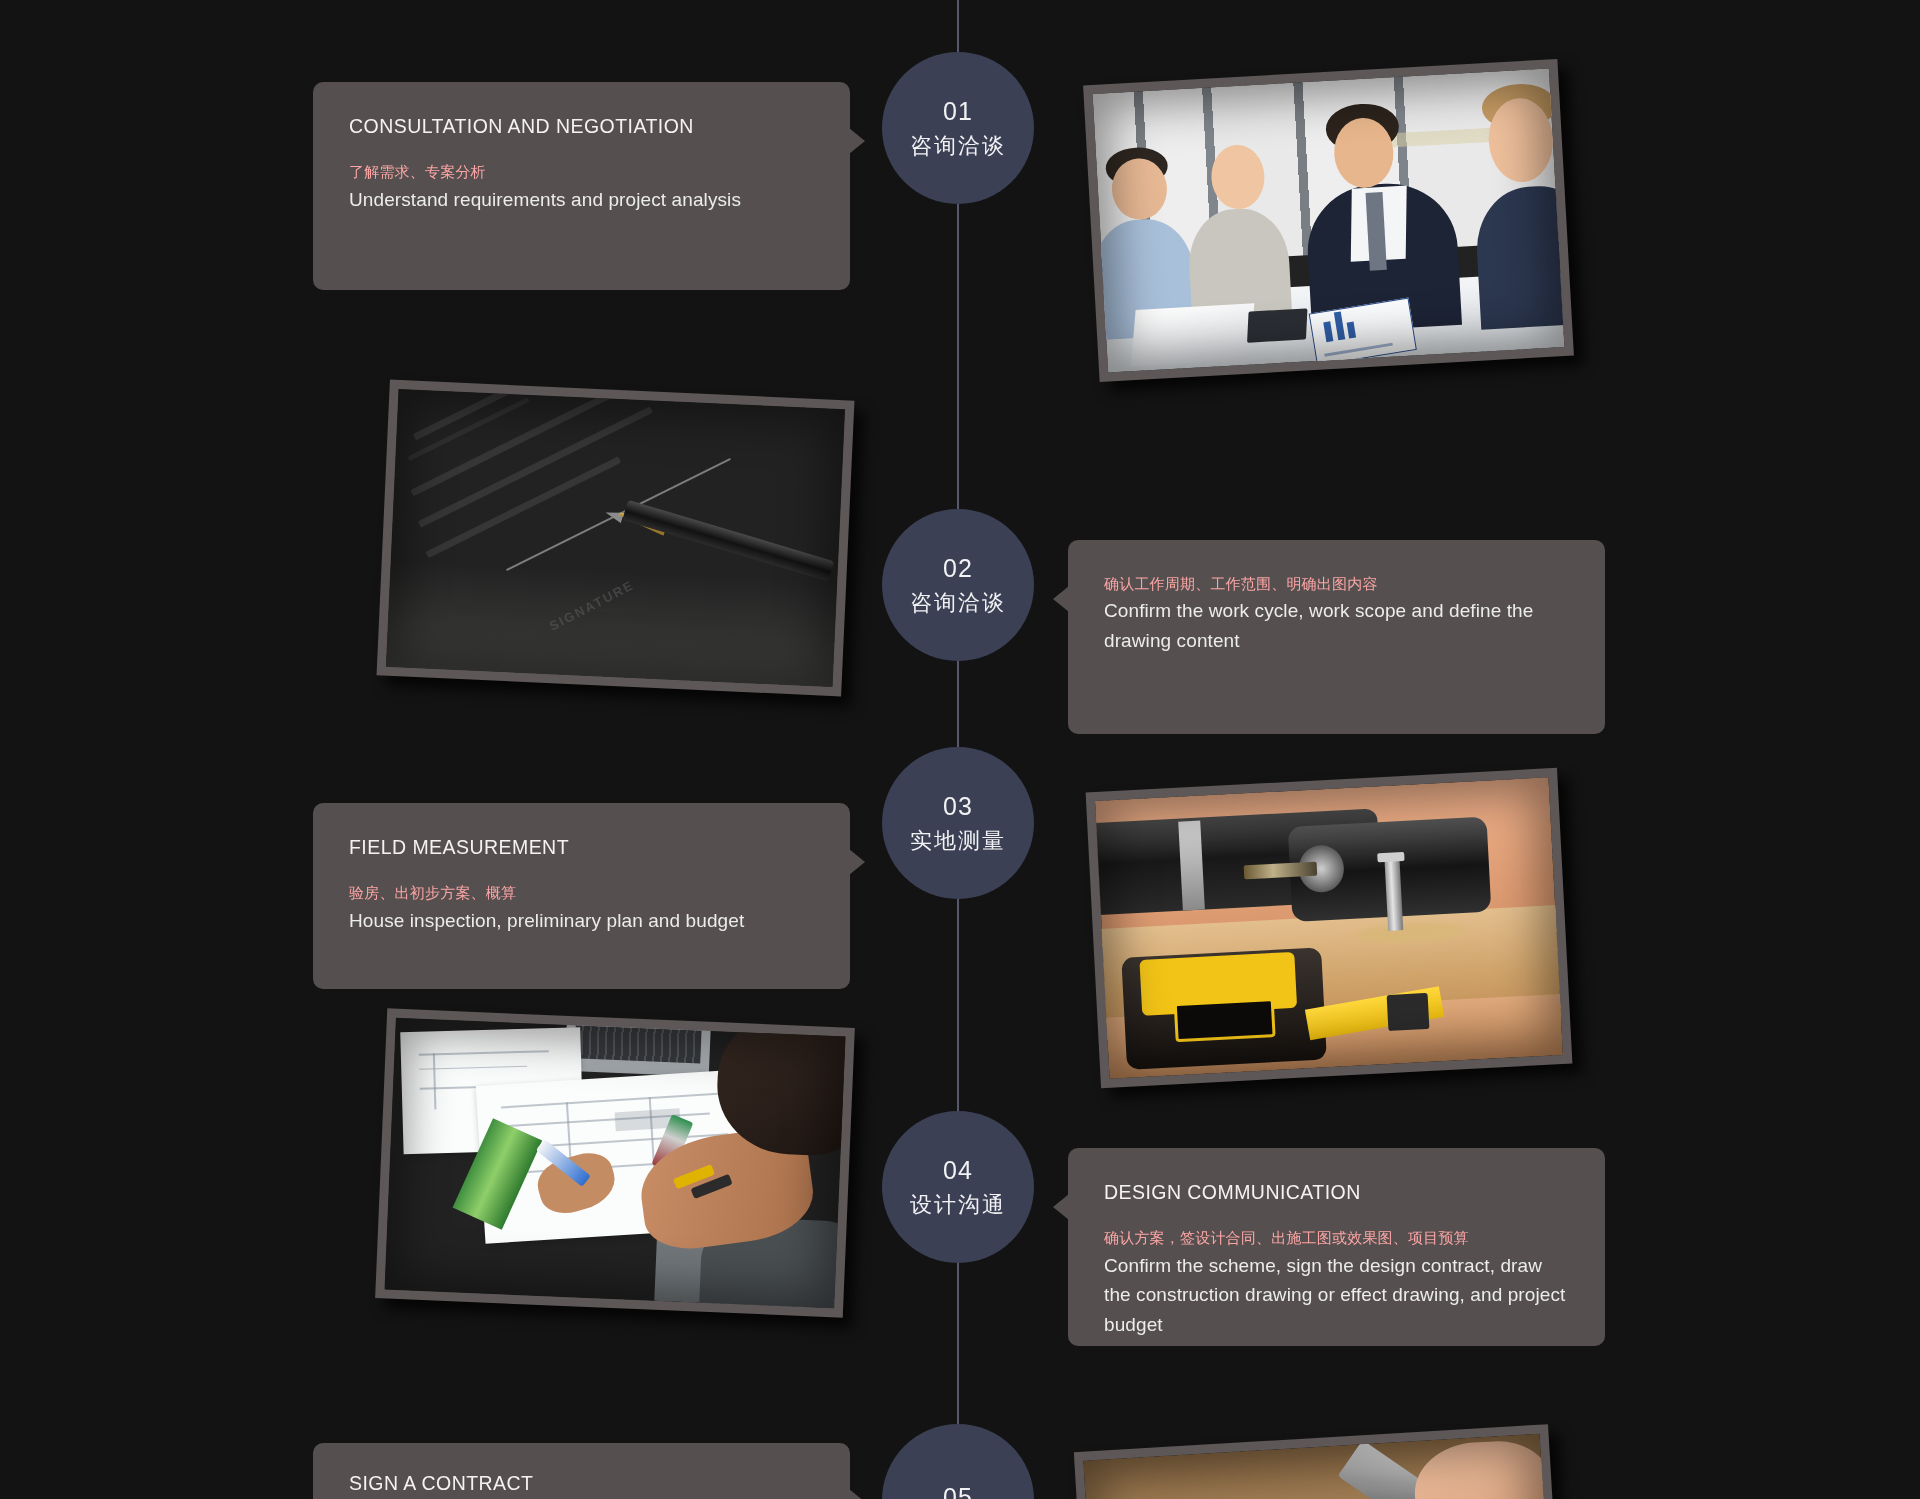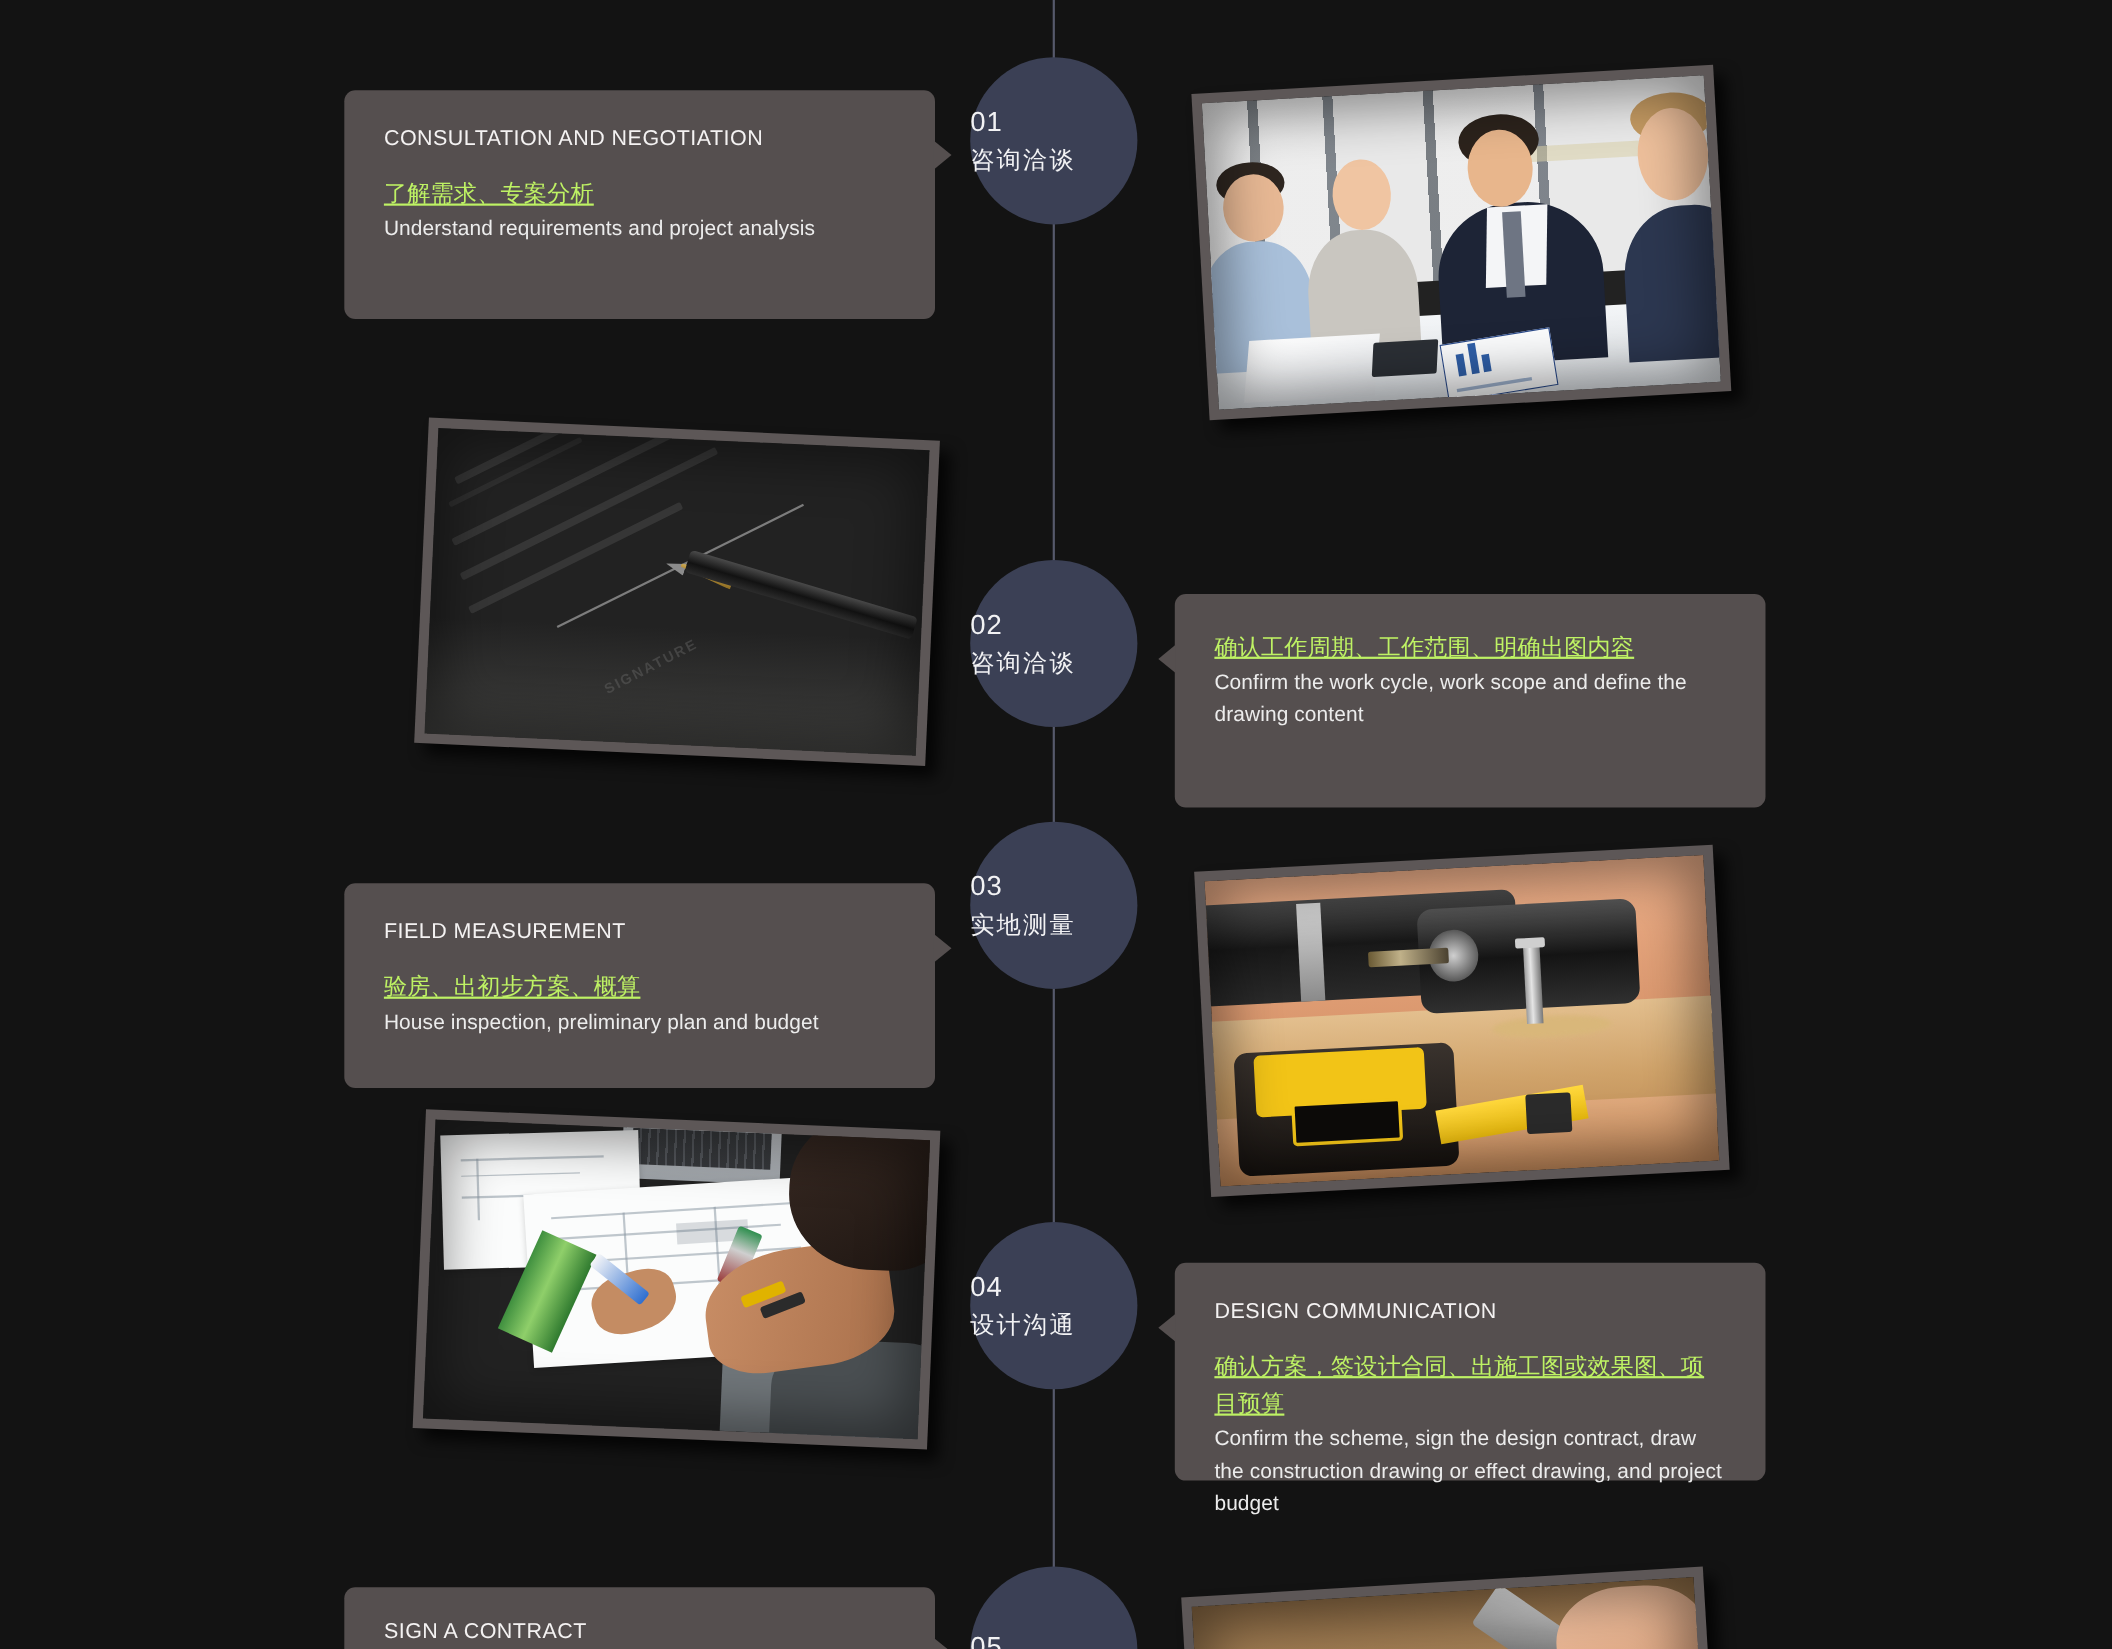--- a/index.html
+++ b/index.html
@@ -25,21 +25,21 @@
   }
 
   
   .node {
     position:absolute;
     width:152px; height:152px;
     border-radius:50%;
     background:#3b4055;
     display:flex;
     flex-direction:column;
-    align-items:flex-start;
+    align-items:center;
     justify-content:center;
     z-index:5;
   }
   .node .num {
     color:#f2f2f4;
     font-size:25px;
     letter-spacing:1px;
     line-height:1.25;
     font-weight:400;
   }
@@ -63,25 +63,24 @@
   .card h3 {
     color:#f4f2f2;
     font-size:19.5px;
     font-weight:400;
     letter-spacing:.45px;
     line-height:1.3;
     margin-bottom:21px;
     white-space:nowrap;
   }
   .card .cnline {
-    color:#bef264;
-    font-size:21px;
+    color:#fca5a5;
+    font-size:15px;
     line-height:1.62;
     letter-spacing:.2px;
-    text-decoration:underline;
   }
   .card .enline {
     color:#ececec;
     font-size:19px;
     line-height:1.55;
     letter-spacing:.1px;
   }
   
   .card .nub {
     position:absolute;

